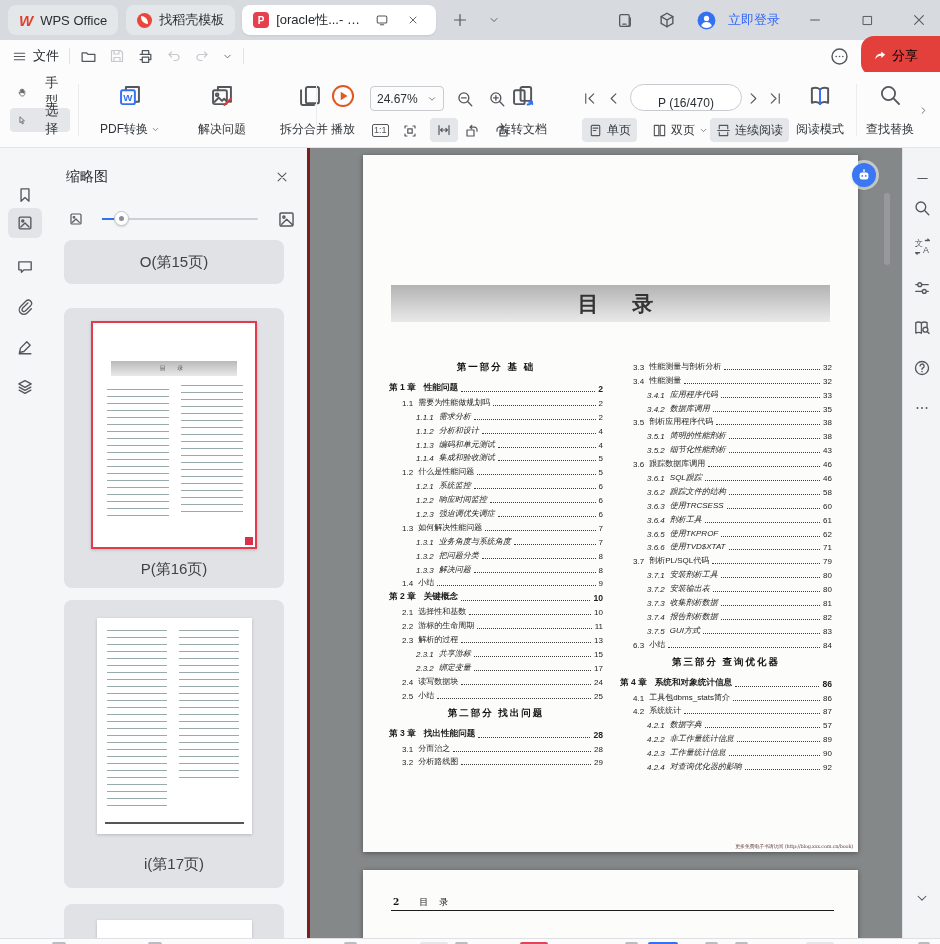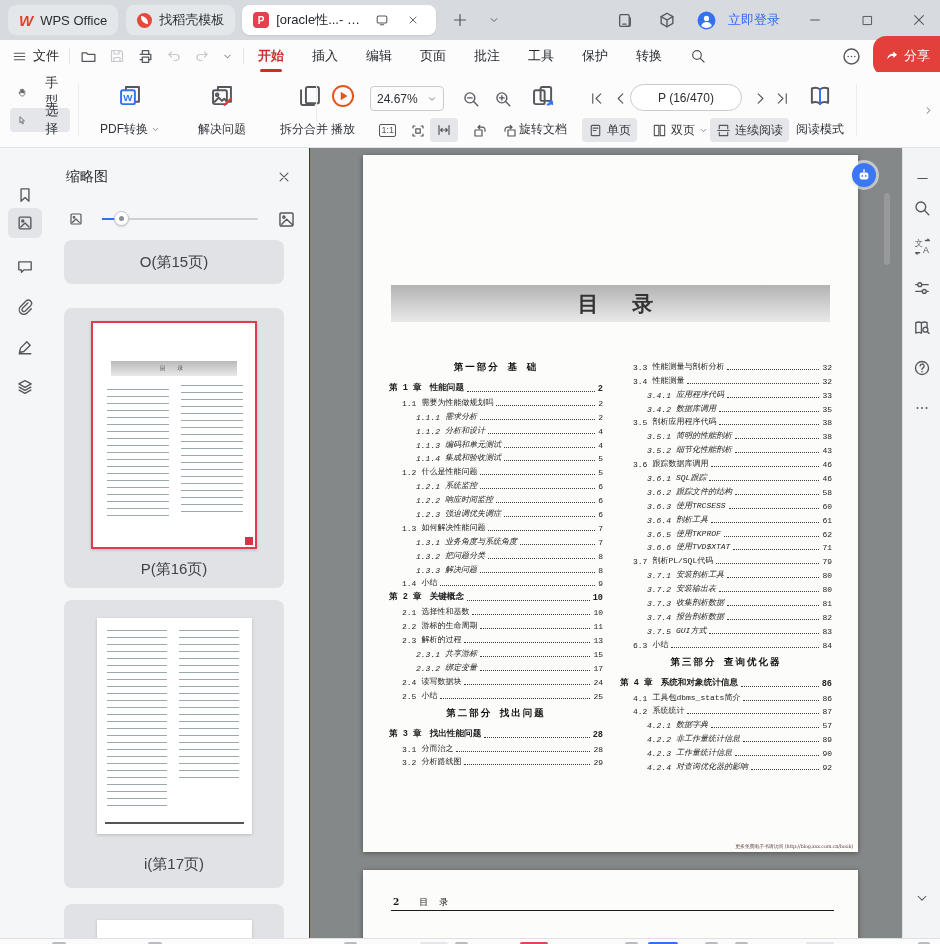--- a/index.html
+++ b/index.html
@@ -28,43 +28,43 @@
   
   .menubar{position:absolute;left:0;top:40px;width:940px;height:32px;background:#fcfcfd;display:flex;align-items:center;font-size:13px}
   .mfile{display:flex;align-items:center;gap:6px;padding:0 10px 0 12px}
   .vsep{width:1px;height:16px;background:#e3e4e7}
   .qbar{display:flex;align-items:center;gap:12px;padding:0 10px}
   .mtabs{display:flex;align-items:center}
   .mtab{margin:0 14px;height:32px;display:flex;align-items:center;position:relative;color:#24282c}
   .mtab.active{color:#c9302b;font-weight:bold}
   .mtab.active::after{content:"";position:absolute;left:2px;right:2px;bottom:0;height:3px;border-radius:2px;background:#c9302b}
   .menu-right{margin-left:auto;display:flex;align-items:center;gap:12px}
-  .sharebtn{height:40px;background:#e3403c;color:#ffffff;border-radius:13px 0 0 13px;display:flex;align-items:center;
-            gap:5px;padding:0 10px 0 12px;font-size:13px;min-width:58px}
+  .sharebtn{height:40px;background:#e3403c;color:#000000;border-radius:13px 0 0 13px;display:flex;align-items:center;
+            gap:5px;padding:0 22px 0 12px;font-size:13px;min-width:58px}
   
   .toolbar{position:absolute;left:0;top:72px;width:940px;height:76px;background:#fcfcfd;border-bottom:1px solid #e3e4e6}
   .toolbar .sep{position:absolute;top:12px;width:1px;height:52px;background:#ececee}
   .smallbtn{position:absolute;height:24px;display:flex;align-items:center;gap:18px;padding:0 7px;border-radius:4px;font-size:13px;color:#303438}
   .smallbtn.sel{background:#e4e6ea}
   .bigbtn{position:absolute;top:6px;height:64px;display:flex;flex-direction:column;align-items:center;justify-content:space-between;
           padding:5px 2px 4px;font-size:12px;color:#303438;border-radius:4px}
   .pillbtn{position:absolute;height:24px;display:flex;align-items:center;gap:4px;padding:0 6px;border-radius:4px;font-size:12px;color:#303438}
   .pillbtn.sel{background:#e4e6ea}
-  .iconbtn{position:absolute;display:flex;align-items:center;justify-content:flex-end;border-radius:4px}
+  .iconbtn{position:absolute;display:flex;align-items:center;justify-content:flex-start;border-radius:4px}
   .zoombox{position:absolute;left:370px;top:14px;width:74px;height:25px;border:1px solid #c8cbcf;border-radius:4px;
            display:flex;align-items:center;justify-content:space-between;padding:0 6px;font-size:12px;color:#2b2f33}
   .pageinput{position:absolute;left:630px;top:12px;width:112px;height:27px;border:1px solid #c8cbcf;border-radius:14px;
-             display:flex;align-items:center;justify-content:center;font-size:12px;color:#2b2f33;background:#fff}
+             display:flex;align-items:flex-end;justify-content:center;font-size:12px;color:#2b2f33;background:#fff}
   .oneone{font-size:9px;border:1.2px solid #54575b;border-radius:2px;padding:0 1px;color:#54575b;line-height:11px;height:13px}
   
   .leftbar{position:absolute;left:0;top:148px;width:50px;height:790px;background:#f5f6f8}
   .lb-item{position:absolute;left:8px;width:34px;height:30px;display:flex;align-items:center;justify-content:center;border-radius:6px}
   .lb-item.sel{background:#e2e4e8}
   
-  .thumbpanel{position:absolute;left:50px;top:148px;width:260px;height:790px;background:#f5f6f8;border-right:1px solid #7f1d1d;overflow:hidden}
+  .thumbpanel{position:absolute;left:50px;top:148px;width:260px;height:790px;background:#f5f6f8;border-right:3px solid #7f1d1d;overflow:hidden}
   .tp-title{position:absolute;left:16px;top:20px;font-size:14px;color:#26292c}
   .tp-close{position:absolute;right:14px;top:18px;width:22px;height:22px;display:flex;align-items:center;justify-content:center}
   .tp-slider{position:absolute;left:0;top:58px;width:260px;height:26px}
   .track{position:absolute;left:52px;right:52px;top:12px;height:2px;background:#cdd0d4;border-radius:1px}
   .track .fill{position:absolute;left:0;top:0;height:2px;width:22px;background:#3470f2}
   .knob{position:absolute;left:64px;top:5px;width:15px;height:15px;border-radius:50%;background:#fff;border:1px solid #c3c6ca;
         box-shadow:0 1px 2px rgba(0,0,0,.15)}
   .knob::after{content:"";position:absolute;left:4px;top:4px;width:5px;height:5px;border-radius:50%;background:#8b8f94}
   .card{position:absolute;left:14px;width:220px;background:#e0e2e6;border-radius:8px}
   .card-label{position:absolute;left:0;right:0;text-align:center;font-size:15px;color:#3f4246}
@@ -75,21 +75,21 @@
   .mini-lines{position:absolute;background-image:repeating-linear-gradient(#9aa 0 1px,transparent 1px 7px)}
   .redcorner{position:absolute;right:2px;bottom:2px;width:8px;height:8px;background:#d8314a}
   
   .viewer{position:absolute;left:310px;top:148px;width:592px;height:790px;background:#858889;overflow:hidden}
   .page{position:absolute;left:53px;width:495px;background:#fcfcfb;box-shadow:0 1px 5px rgba(0,0,0,.4)}
   .page1{top:7px;height:697px;font-family:"DejaVu Serif","Liberation Serif",serif}
   .page2{top:722px;height:80px;font-family:"DejaVu Serif","Liberation Serif",serif}
   .tocband{position:absolute;left:28px;right:28px;top:130px;height:37px;background:linear-gradient(#b3b3b3,#e9e9e9);
            display:flex;align-items:center;justify-content:center;font-size:21px;font-weight:bold;color:#333;
            word-spacing:26px;text-indent:10px}
-  .toccol{position:absolute;font-family:Liberation Mono, monospace}
+  .toccol{position:absolute;font-family:Liberation Sans, sans-serif}
   .col-left{top:200px;left:26px;width:214px}
   .col-right{top:203px;left:257px;width:212px}
   .toc-part{font-size:9.5px;font-weight:bold;text-align:center;margin:6px 0 5px;letter-spacing:2px;color:#101010;height:13px}
   .toc-row{display:flex;align-items:flex-end;height:13.9px;font-size:8px;color:#1d1d1d;white-space:nowrap}
   .toc-row.ch{font-size:8.6px;font-weight:bold;height:15px}
   .toc-row.s1{padding-left:13px}
   .toc-row.s2{padding-left:27px;font-style:italic}
   .tnum{margin-right:5px}
   .ch .tnum{margin-right:8px}
   .tdots{flex:1;margin:0 3px 2px;border-bottom:1.3px dotted #3d3d3d;min-width:8px}
@@ -224,36 +224,20 @@
           <path d="M10.5 4L13 6.5 10.5 9"></path>
         </svg>
       </span>
     <span>
       <svg class="ic" width="11" height="11" viewBox="0 0 16 16">
           <path d="M4 6l4 4 4-4"></path>
         </svg>
       </span>
   </div>
   <span class="vsep"></span>
-  <div class="mtabs">
-    <span class="mtab active">开始</span>
-    <span class="mtab">插入</span>
-    <span class="mtab">编辑</span>
-    <span class="mtab">页面</span>
-    <span class="mtab">批注</span>
-    <span class="mtab">工具</span>
-    <span class="mtab">保护</span>
-    <span class="mtab">转换</span>
-    <span class="mtab">
-      <svg class="ic" width="16" height="16" viewBox="0 0 16 16">
-          <circle cx="7" cy="7" r="4.3"></circle>
-          <path d="M10.3 10.3L14 14"></path>
-        </svg>
-    </span>
-  </div>
   <div class="menu-right">
     <span>
       <svg class="ic" width="19" height="19" viewBox="0 0 16 16">
           <circle cx="8" cy="8" r="6.3"></circle>
         <circle cx="5.2" cy="8" r="0.7" fill="#54575b" stroke="none"></circle>
           <circle cx="8" cy="8" r="0.7" fill="#54575b" stroke="none"></circle>
           <circle cx="10.8" cy="8" r="0.7" fill="#54575b" stroke="none"></circle>
         </svg>
     </span>
     <div class="sharebtn">
@@ -364,21 +348,21 @@
         <path d="M6 4.2h4.5A2.5 2.5 0 0 1 13 6.7v1.5M6 4.2l1.8-1.7M6 4.2l1.8 1.7"></path>
       </svg>
     </span>
   <span class="iconbtn" style="left:494px;top:48px;width:24px;height:21px">
     <svg class="ic" width="16" height="16" viewBox="0 0 16 16">
         <rect x="6" y="7" width="7" height="6"></rect>
         <path d="M10 4.2H5.5A2.5 2.5 0 0 0 3 6.7v1.5M10 4.2L8.2 2.5M10 4.2L8.2 5.9"></path>
       </svg>
     </span>
 
-  <div class="bigbtn" style="left:508px;width:70px">
+  <div class="bigbtn" style="left:488px;width:70px">
     <svg class="ic" width="26" height="26" viewBox="0 0 16 16">
       <rect x="2.5" y="4.5" width="6.5" height="8.5" rx="1"></rect>
         <rect x="6.5" y="2.5" width="6.5" height="8.5" rx="1"></rect>
       <path d="M10.8 13.2a2.6 2.6 0 0 0 2.6-2M13.7 13l-.3-1.8-1.8.3" stroke="#3470f2"></path>
       </svg>
     <span>旋转文档</span>
   </div>
 
   <span class="iconbtn" style="left:582px;top:14px;width:22px;height:24px">
     <svg class="ic" width="15" height="15" viewBox="0 0 16 16">
@@ -429,20 +413,27 @@
   </div>
 
   <div class="bigbtn" style="left:790px;width:60px">
     <svg class="ic" width="26" height="26" viewBox="0 0 16 16">
       <path d="M8 4C6.8 3 4.5 2.8 3 3.4V12.2c1.5-.6 3.8-.4 5 .6 1.2-1 3.5-1.2 5-.6V3.4C11.5 2.8 9.2 3 8 4z"></path>
         <path d="M8 4v9" stroke="#3470f2"></path>
       </svg>
     <span>阅读模式</span>
   </div>
   <div class="sep" style="left:856px"></div>
+  <div class="bigbtn" style="left:862px;width:56px">
+    <svg class="ic" width="24" height="24" viewBox="0 0 16 16">
+      <circle cx="7" cy="7" r="4.4"></circle>
+        <path d="M10.3 10.3L14 14"></path>
+      </svg>
+    <span>查找替换</span>
+  </div>
   <span class="iconbtn" style="left:918px;top:28px;width:16px;height:20px">
     <svg class="ic" width="11" height="11" viewBox="0 0 16 16">
         <path d="M6 4l4 4-4 4"></path>
       </svg>
     </span>
 </div>
 
 <div class="leftbar">
   <span class="lb-item" style="top:32px">
     <svg class="ic" width="18" height="18" viewBox="0 0 16 16">

